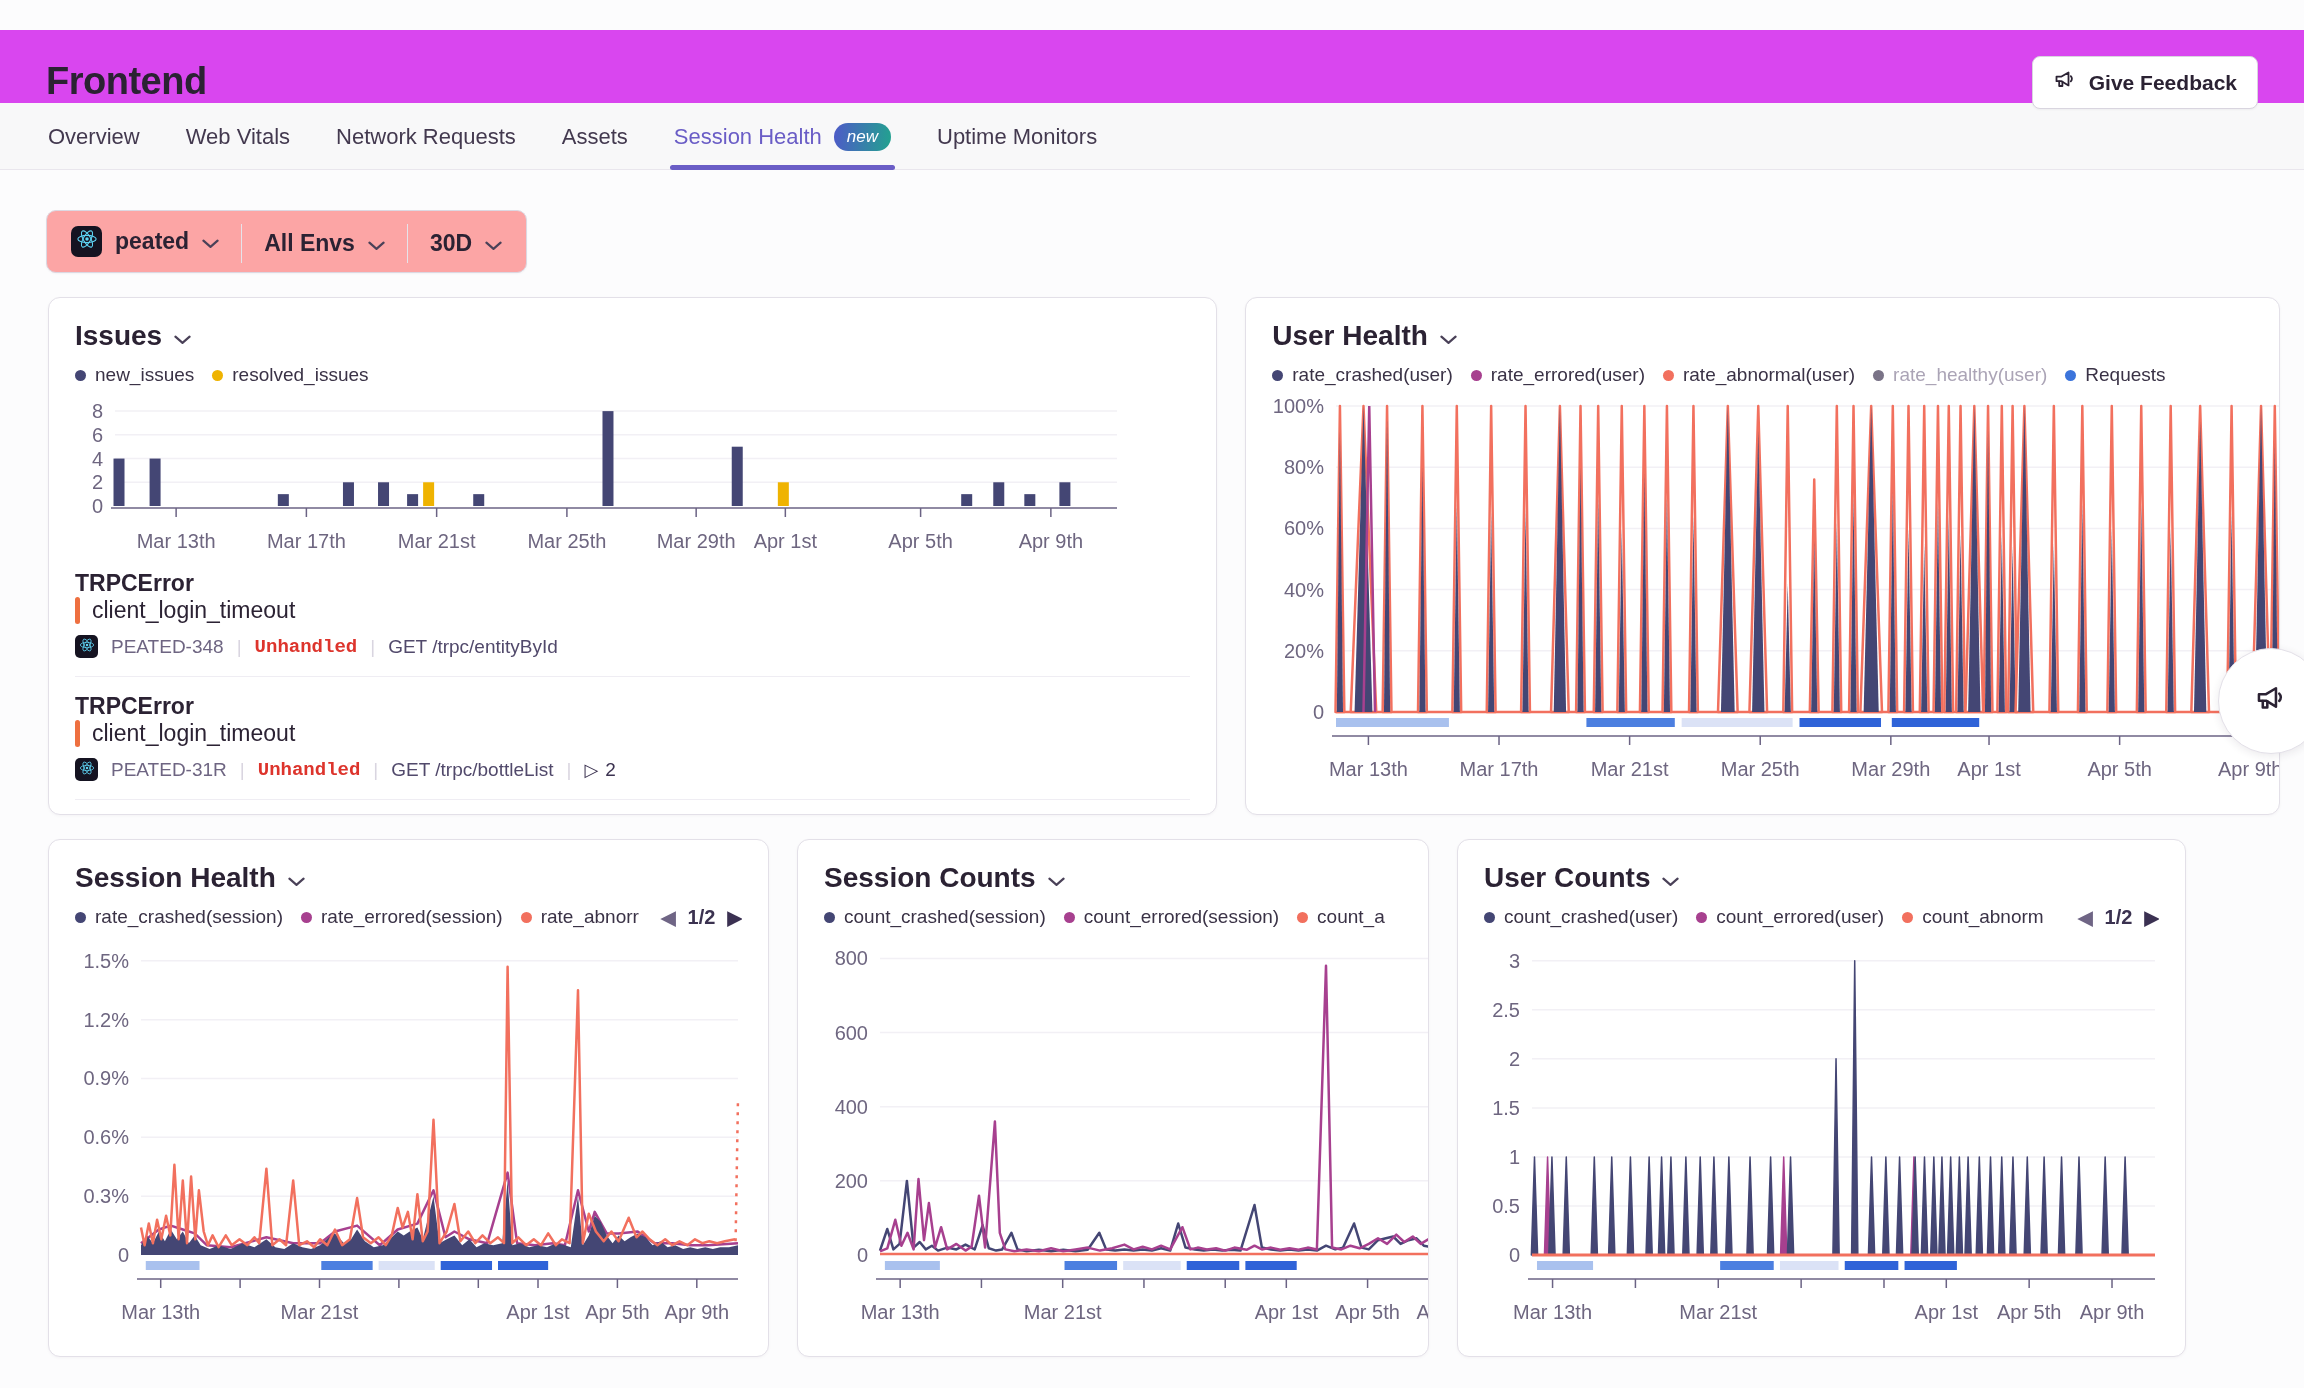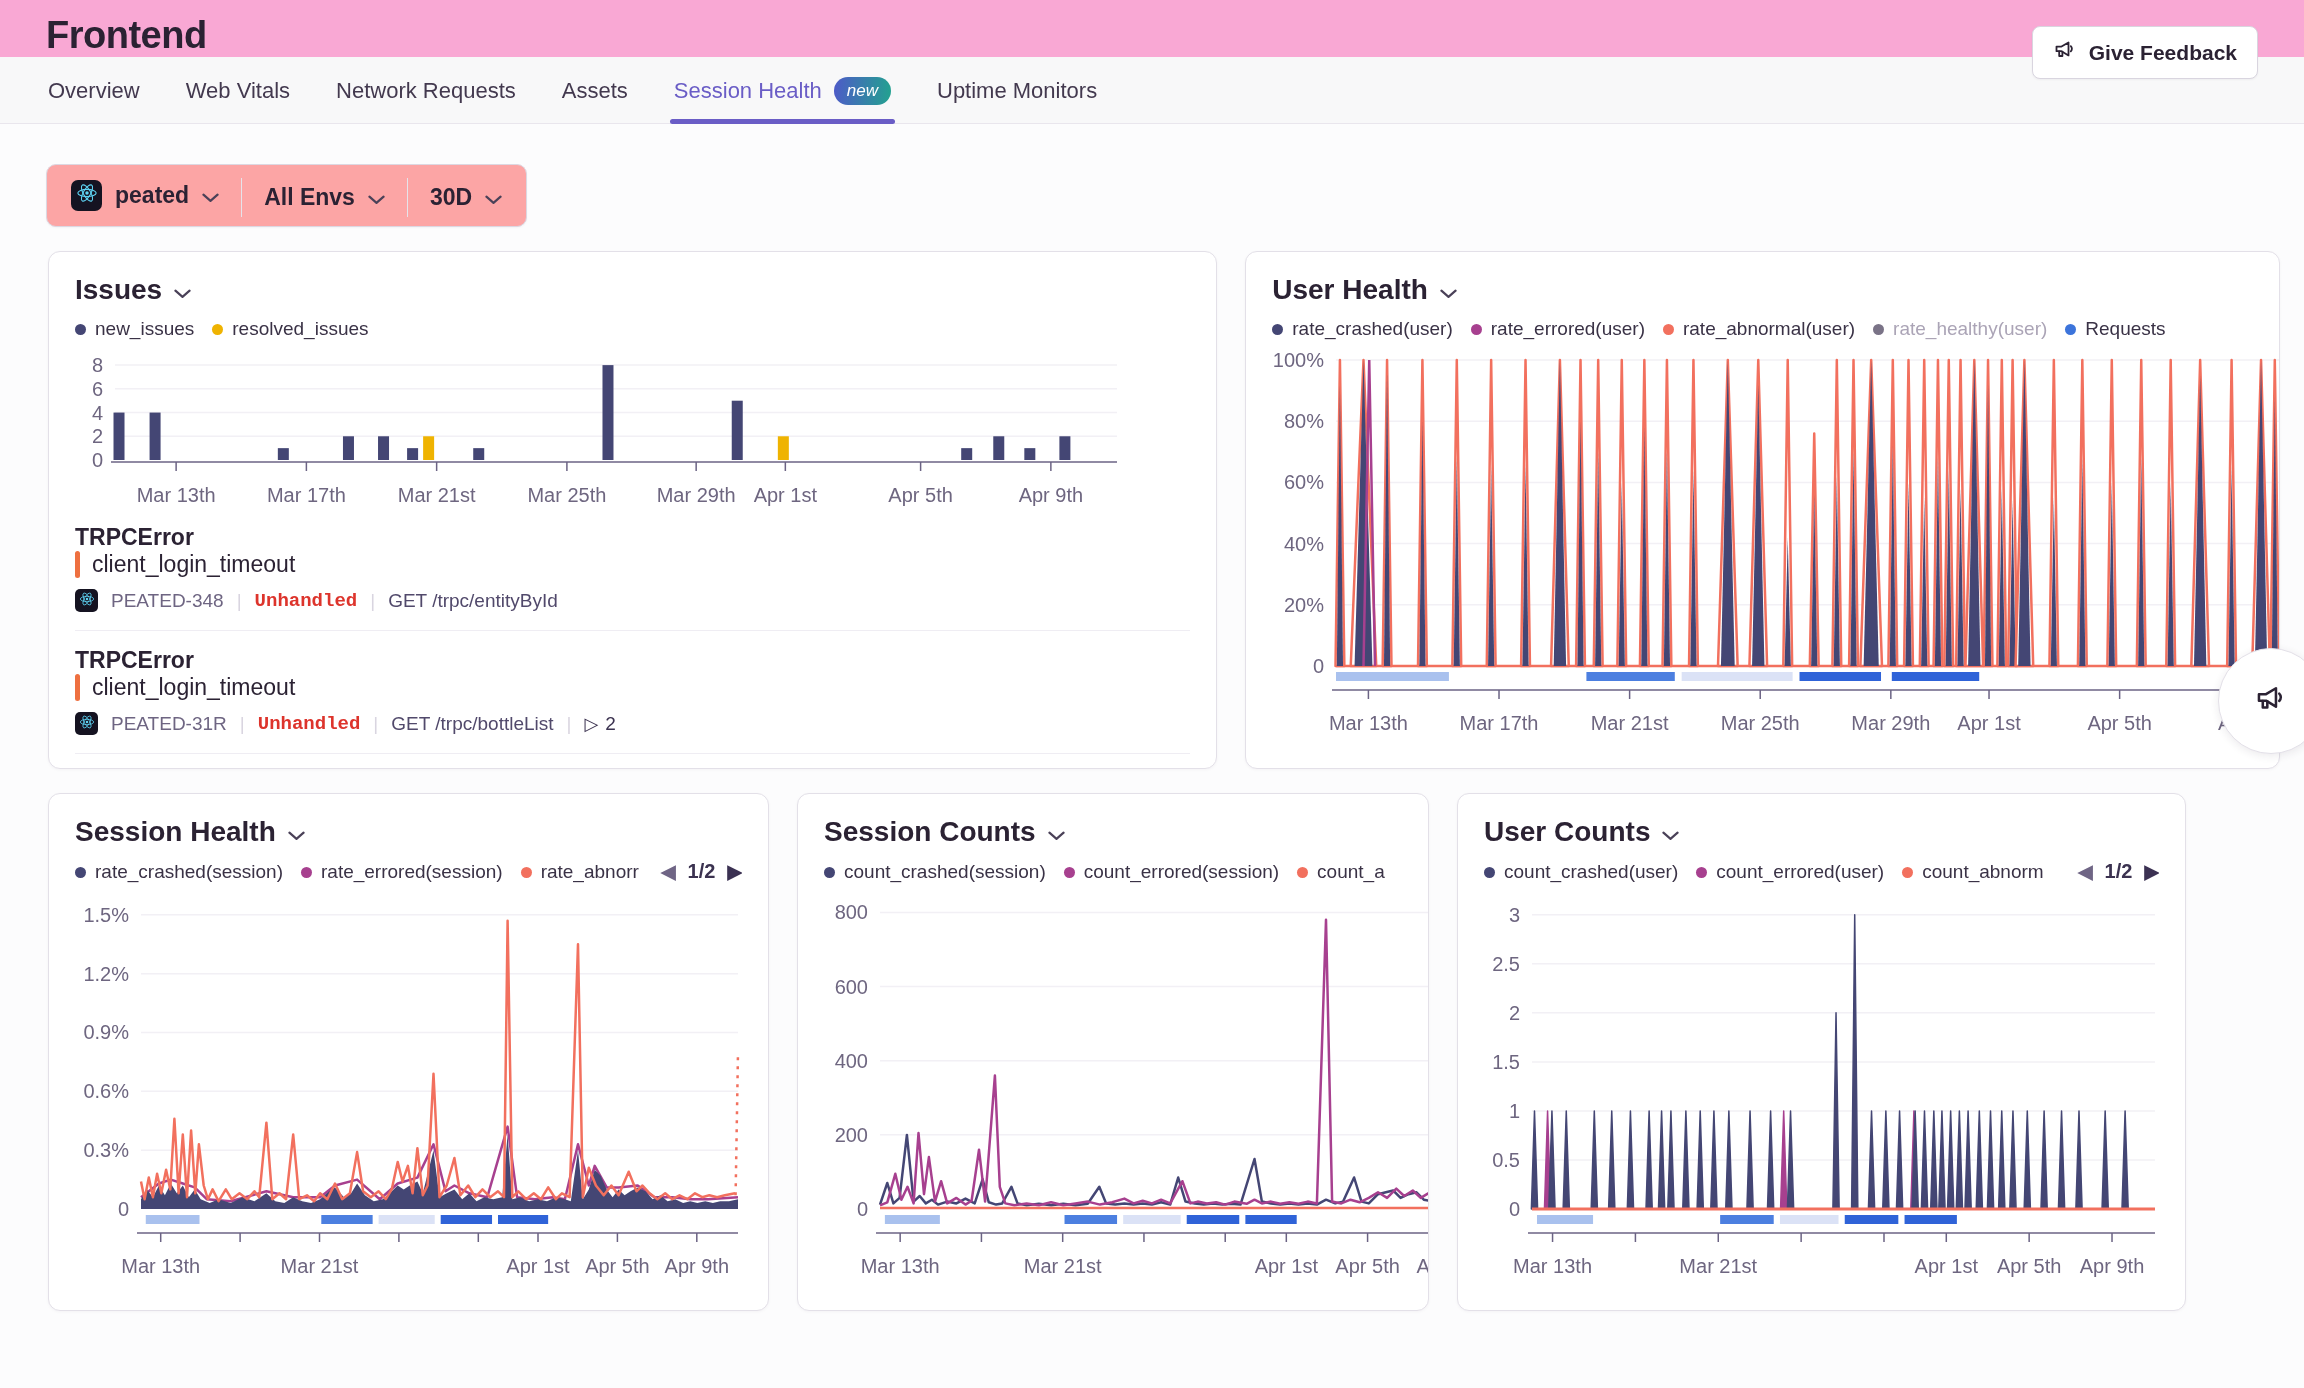--- a/index.html
+++ b/index.html
@@ -1,19 +1,19 @@
 <!DOCTYPE html>
 <html><head>
 <meta charset="utf-8">
 <style>
   html,body{margin:0;padding:0;}
   #app{position:relative;width:2304px;height:1388px;overflow:hidden;
        font-family:"Liberation Sans",sans-serif;color:#2b2233;background:#fcfcfd;}
   
-  .pgheader{background:#f9a8d4;padding:14px 46px 0;position:relative;}
+  .pgheader{background:#d946ef;padding:30px 46px 0;position:relative;margin-top:30px;}
   .pgtitle{font-size:38px;font-weight:800;letter-spacing:-0.5px;margin:0;}
   .feedback-btn{position:absolute;top:26px;right:46px;display:flex;align-items:center;gap:12px;
     background:#fff;border:1px solid #d9d5df;border-radius:8px;padding:11px 20px;
     font-size:21px;font-weight:700;color:#2b2233;box-shadow:0 1px 2px rgba(43,34,51,.05);cursor:pointer;}
   .tabsrow{display:flex;gap:42px;padding:14px 46px 0;background:#f8f8f9;border-bottom:1px solid #e9e6ed;}
   .tab{position:relative;font-size:22px;color:#43394f;padding:6px 2px 18px;cursor:pointer;display:flex;align-items:center;}
   .tab.active{color:#6a5dc6;font-weight:500;}
   .tab.active::after{content:"";position:absolute;left:-2px;right:-2px;bottom:-1px;height:5px;border-radius:3px;background:#6a5dc6;}
   .badge{margin-left:12px;background:linear-gradient(95deg,#4e5ac8,#22a28f);color:#fff;
     font-size:17px;font-weight:500;padding:4px 13px;border-radius:999px;font-style:italic;}
@@ -26,21 +26,21 @@
   .react-chip.sm{width:23px;height:23px;border-radius:5px;}
   .chev{flex:none;}
   
   .row{display:flex;gap:28px;margin:24px 24px 0 48px;}
   .panel{background:#fff;border:1px solid #e3e0e8;border-radius:12px;box-shadow:0 1px 3px rgba(43,34,51,.04);
     padding:22px 26px;box-sizing:border-box;height:518px;overflow:hidden;}
   .p-issues{width:1248px;}
   .p-userhealth{width:1104px;}
   .p-sh{width:721px;} .p-sc{width:632px;} .p-uc{width:729px;}
   .ptitle{display:flex;align-items:center;gap:12px;font-size:28px;font-weight:700;cursor:pointer;}
-  .legendrow{display:flex;align-items:flex-end;gap:18px;margin-top:12px;font-size:19px;color:#3a3246;flex-wrap:nowrap;overflow:hidden;}
+  .legendrow{display:flex;align-items:flex-start;gap:18px;margin-top:12px;font-size:19px;color:#3a3246;flex-wrap:nowrap;overflow:hidden;}
   .litem{display:flex;align-items:center;gap:9px;cursor:pointer;white-space:nowrap;}
   .dot{width:11px;height:11px;border-radius:50%;flex:none;}
   .litem.muted .lbl{color:#aba4b6;}
   .pager{margin-left:auto;display:flex;align-items:center;gap:12px;flex:none;font-size:20px;font-weight:600;color:#3b3250;}
   .pg-prev{color:#6f6585;font-size:19px;cursor:pointer;}
   .pg-next{color:#3b3152;font-size:19px;cursor:pointer;}
   svg.chart{display:block;margin-top:8px;}
   svg.chart text.tick{font-family:"Liberation Sans",sans-serif;font-size:20px;fill:#6e6680;}
   
   .iss-item{padding:16px 0 18px;border-bottom:1px solid #efedf3;cursor:pointer;}

